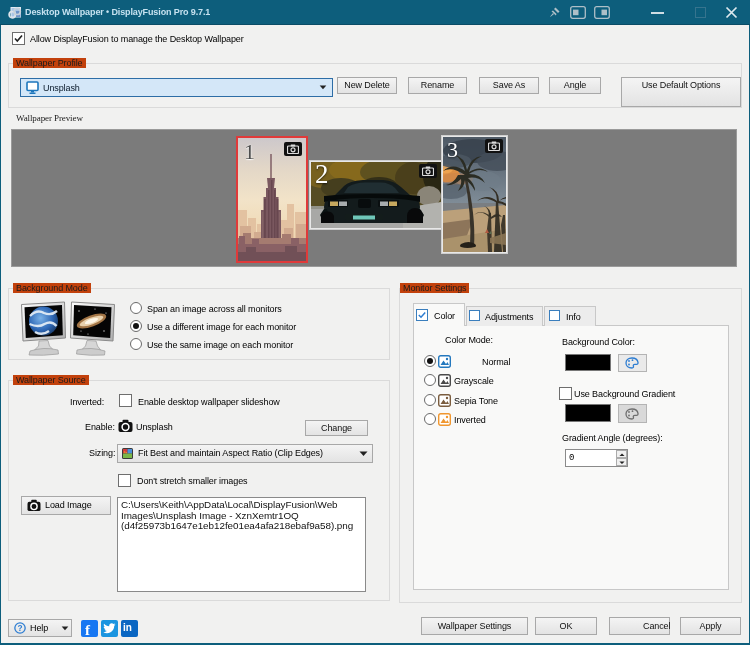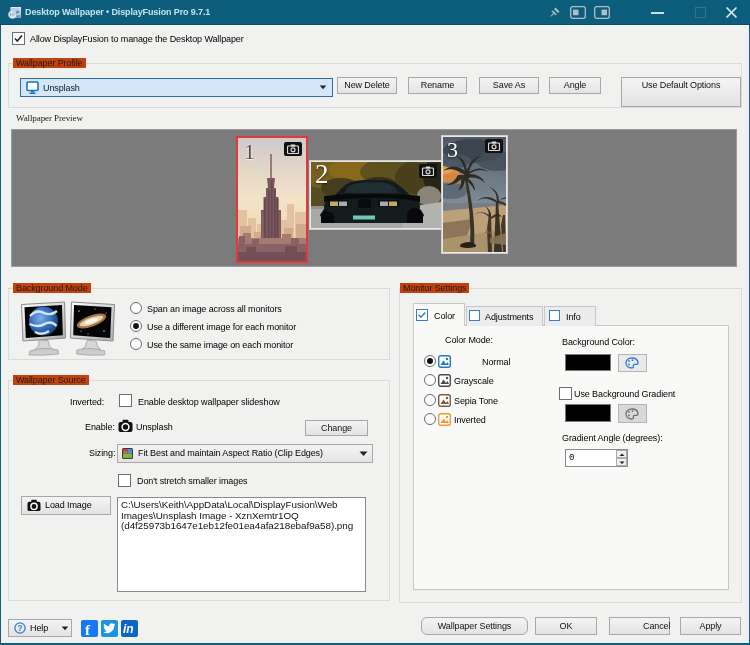--- a/index.html
+++ b/index.html
@@ -440,18 +440,18 @@
     <path d="M0.5 0.5 L4.5 5 L8.5 0.5 Z" fill="#222"></path>
   </svg>
 
 <div class="abs" style="left:81px;top:620px;width:17px;height:17px;background:#1877f2;border-radius:2px;"></div>
 <div class="abs" style="left:85px;top:622px;color:#fff;font-weight:bold;font-size:15px;font-family:'Liberation Serif',serif;">f</div>
 <div class="abs" style="left:101px;top:620px;width:17px;height:17px;background:#1b95e0;border-radius:2px;"></div>
 <svg class="abs" style="left:103px;top:623px;" width="13" height="11" viewBox="0 0 24 20">
   <path d="M23 2.4 c-0.8 0.4 -1.7 0.6 -2.6 0.8 c0.9 -0.6 1.6 -1.5 2 -2.5 c-0.9 0.5 -1.9 0.9 -2.9 1.1 C18.6 0.9 17.4 0.3 16 0.3 c-2.6 0 -4.6 2.1 -4.6 4.6 c0 0.4 0 0.7 0.1 1 C7.7 5.8 4.3 4 2 1.2 C1.6 1.9 1.4 2.7 1.4 3.5 c0 1.6 0.8 3 2.1 3.9 C2.7 7.4 2 7.2 1.3 6.8 v0.1 c0 2.3 1.6 4.1 3.7 4.6 c-0.4 0.1 -0.8 0.2 -1.2 0.2 c-0.3 0 -0.6 0 -0.9 -0.1 c0.6 1.8 2.3 3.2 4.3 3.2 c-1.6 1.2 -3.6 2 -5.7 2 c-0.4 0 -0.7 0 -1.1 -0.1 c2 1.3 4.5 2.1 7.1 2.1 c8.5 0 13.2 -7 13.2 -13.2 v-0.6 C21.6 4.2 22.4 3.4 23 2.4 Z" fill="#fff"></path>
 </svg>
 <div class="abs" style="left:121px;top:620px;width:17px;height:17px;background:#0a66c2;border-radius:2px;"></div>
-<div class="abs" style="left:123px;top:622px;color:#fff;font-weight:bold;font-size:12px;font-style:italic;">in</div>
-
-<div class="btn" style="left:421px;top:617px;width:107px;height:18px;line-height:16px;border-radius:6px;">Wallpaper Settings</div>
+<div class="abs" style="left:123px;top:622px;color:#fff;font-weight:bold;font-size:10px;">in</div>
+
+<div class="btn" style="left:421px;top:617px;width:107px;height:18px;line-height:16px;">Wallpaper Settings</div>
 <div class="btn" style="left:535px;top:617px;width:62px;height:18px;line-height:16px;">OK</div>
 <div class="btn" style="left:609px;top:617px;width:61px;height:18px;line-height:16px;padding-left:33px;">Cancel</div>
 <div class="btn" style="left:680px;top:617px;width:61px;height:18px;line-height:16px;">Apply</div>
 
 </body></html>

